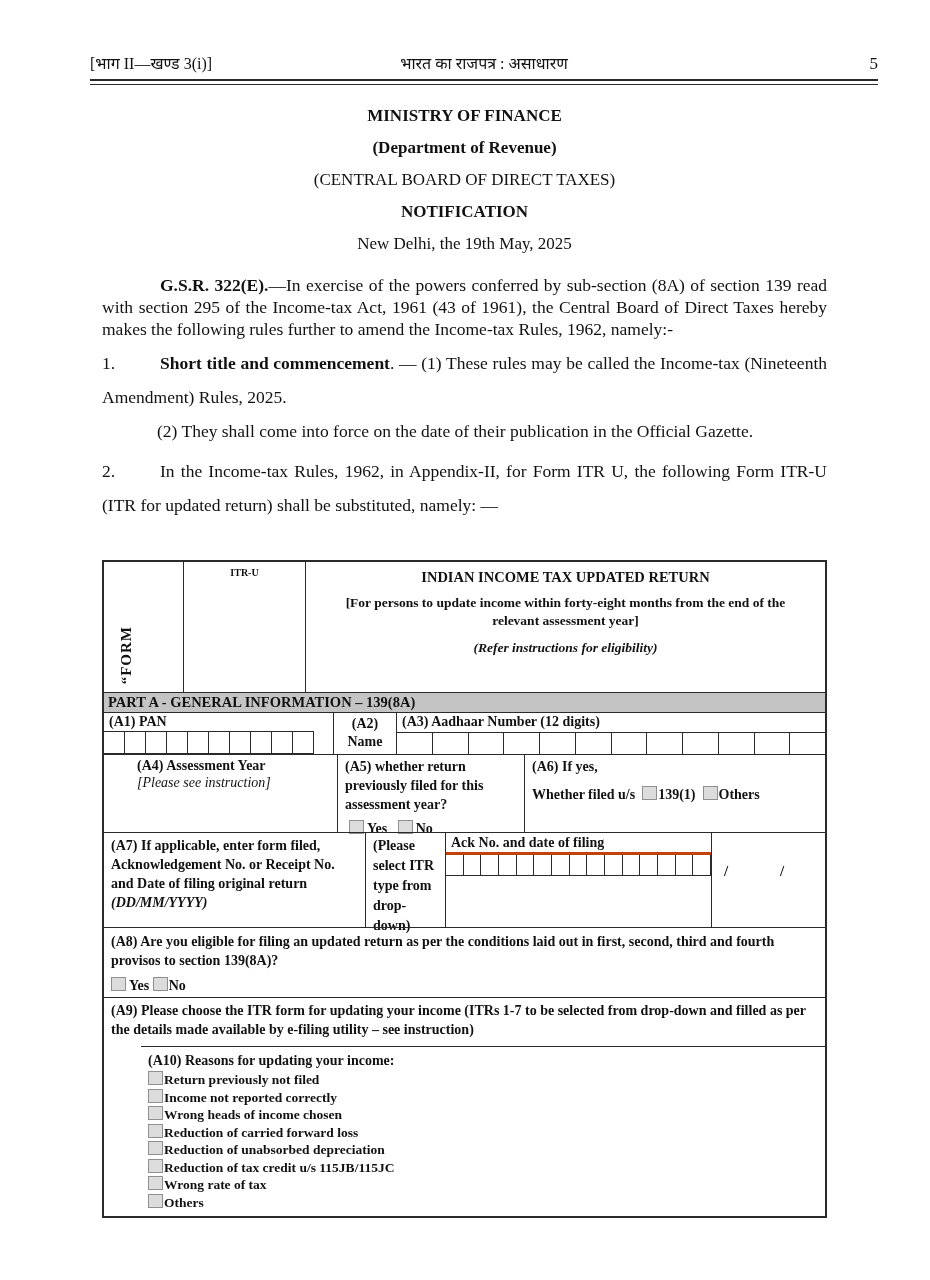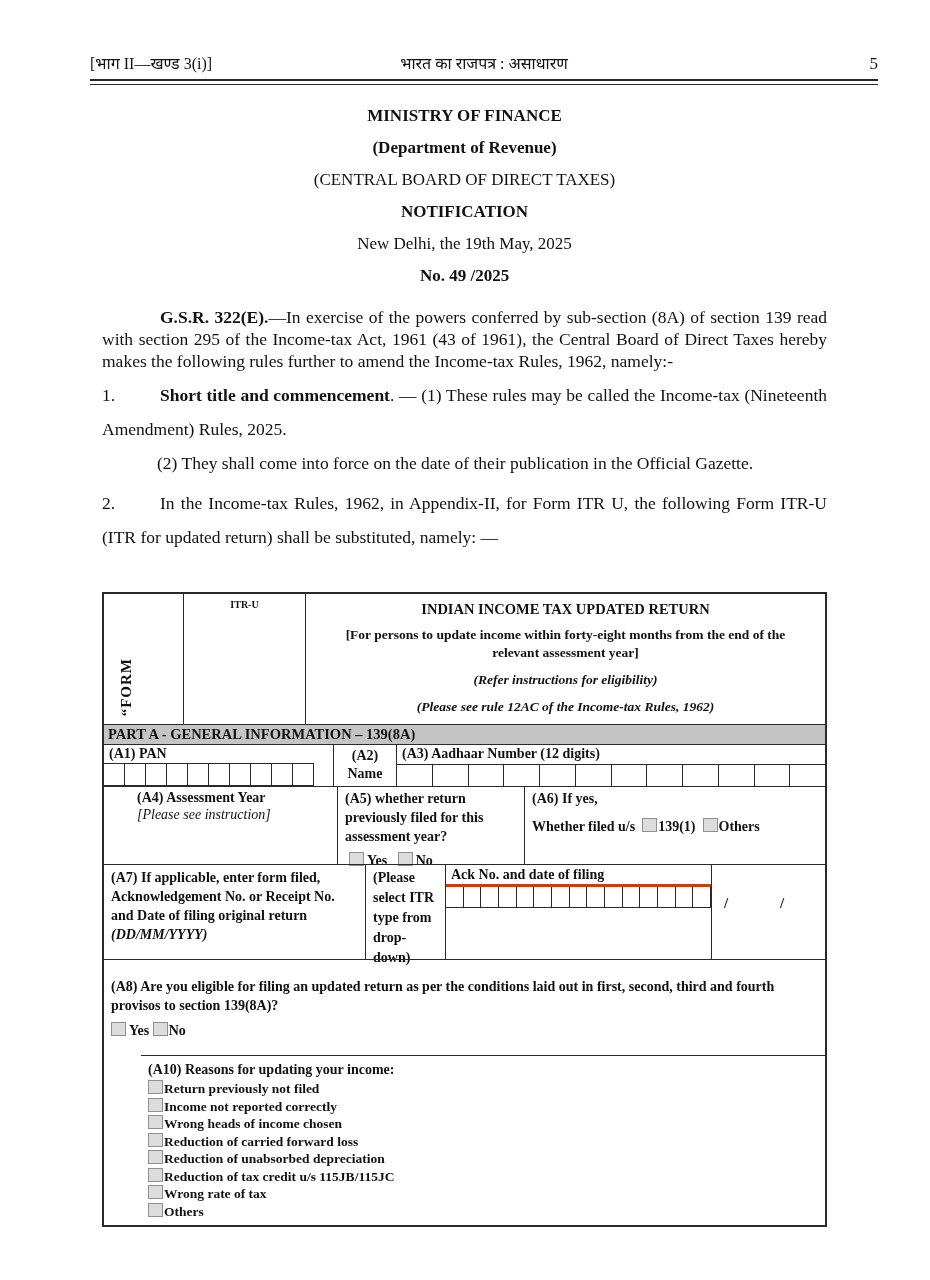--- a/index.html
+++ b/index.html
@@ -68,21 +68,21 @@
   .a7a{width:262px;padding:2px 2px;}
   .a7a .lbl{line-height:19px;}
   .a7b{width:80px;padding:2px 2px;}
   .a7b .lbl{line-height:20px;}
   .a7c{width:266px;}
   .a7c .lbl{border-bottom:3px solid #c2410c;padding:0 5px;line-height:19px;}
   .ackstrip{display:flex;}
   .ackstrip .box{flex:1;height:20px;border-right:1px solid #2a2a2a;border-bottom:1px solid #2a2a2a;background:#fff;}
   .a7d{flex:1;font-weight:bold;font-size:15px;padding:30px 0 0 12px;}
   .a7d .sl{display:inline-block;width:56px;}
-  .a8row{min-height:56px;padding:16px 2px;}
+  .a8row{min-height:56px;padding:3px 2px;}
   .wide .lbl{line-height:19px;}
   .a9row{min-height:44px;padding:2px 2px;}
   .a10row{padding:3px 2px 5px 2px;margin-left:37px;}
   .chk-line{font-weight:bold;font-size:13.5px;line-height:17.5px;padding:0 5px;}
 </style>
 </head>
 <body>
 
 <div class="page">
 
@@ -94,21 +94,20 @@
   <div class="head-rule"></div>
 
   <div class="content">
 
     <div class="titles">
       <div class="bold">MINISTRY OF FINANCE</div>
       <div class="bold">(Department of Revenue)</div>
       <div>(CENTRAL BOARD OF DIRECT TAXES)</div>
       <div class="bold">NOTIFICATION</div>
       <div>New Delhi, the 19th May, 2025</div>
-      <div class="bold">No. 49 /2025</div>
     </div>
 
     <p class="gsr"><span class="bold">G.S.R. 322(E).</span><span>—In exercise of the powers conferred by sub-section (8A) of section 139 read with section 295 of the Income-tax Act, 1961 (43 of 1961), the Central Board of Direct Taxes hereby makes the following rules further to amend the Income-tax Rules, 1962, namely:-</span></p>
 
     <p class="numpara"><span class="num">1.</span><span class="bold">Short title and commencement</span><span>. — (1) These rules may be called the Income-tax (Nineteenth Amendment) Rules, 2025.</span></p>
 
     <p class="indented">(2) They shall come into force on the date of their publication in the Official Gazette.</p>
 
     <p class="numpara"><span class="num">2.</span><span>In the Income-tax Rules, 1962, in Appendix-II, for Form ITR U, the following Form ITR-U (ITR for updated return) shall be substituted, namely: —</span></p>
 
@@ -118,21 +117,20 @@
         <div class="cell br c-form">
           <span>“FORM</span>
         </div>
         <div class="cell br c-itru">
           <span>ITR-U</span>
         </div>
         <div class="cell c-head">
           <div class="t1">INDIAN INCOME TAX UPDATED RETURN</div>
           <div class="t2">[For persons to update income within forty-eight months from the end of the relevant assessment year]</div>
           <div class="t3">(Refer instructions for eligibility)</div>
-          <div class="t3">(Please see rule 12AC of the Income-tax Rules, 1962)</div>
         </div>
       </div>
 
       <div class="part-bar">PART A - GENERAL INFORMATION – 139(8A)</div>
 
       <div class="row a1row">
         <div class="cell br a1">
           <div class="lbl">(A1) PAN</div>
           <div class="strip">
               <div class="box"></div>
@@ -215,20 +213,23 @@
         <div class="cell a7d">
           <span class="sl">/</span><span>/</span>
         </div>
       </div>
 
       <div class="row a8row wide" style="display:block;">
         <div class="lbl">(A8) Are you eligible for filing an updated return as per the conditions laid out in first, second, third and fourth provisos to section 139(8A)?</div>
         <div class="yesno" style="padding-left:5px;"><span class="cb"></span><span>Yes</span>&nbsp;<span class="cb tight"></span><span>No</span></div>
       </div>
 
+      <div class="row a9row wide" style="display:block;">
+        <div class="lbl">(A9) Please choose the ITR form for updating your income (ITRs 1-7 to be selected from drop-down and filled as per the details made available by e-filing utility – see instruction)</div>
+      </div>
 
       <div class="row a10row wide" style="display:block;">
         <div class="lbl">(A10) Reasons for updating your income:</div>
         <div>
 
             <div class="chk-line"><span class="cb tight"></span><span>Return previously not filed</span></div>
 
             <div class="chk-line"><span class="cb tight"></span><span>Income not reported correctly</span></div>
 
             <div class="chk-line"><span class="cb tight"></span><span>Wrong heads of income chosen</span></div>

